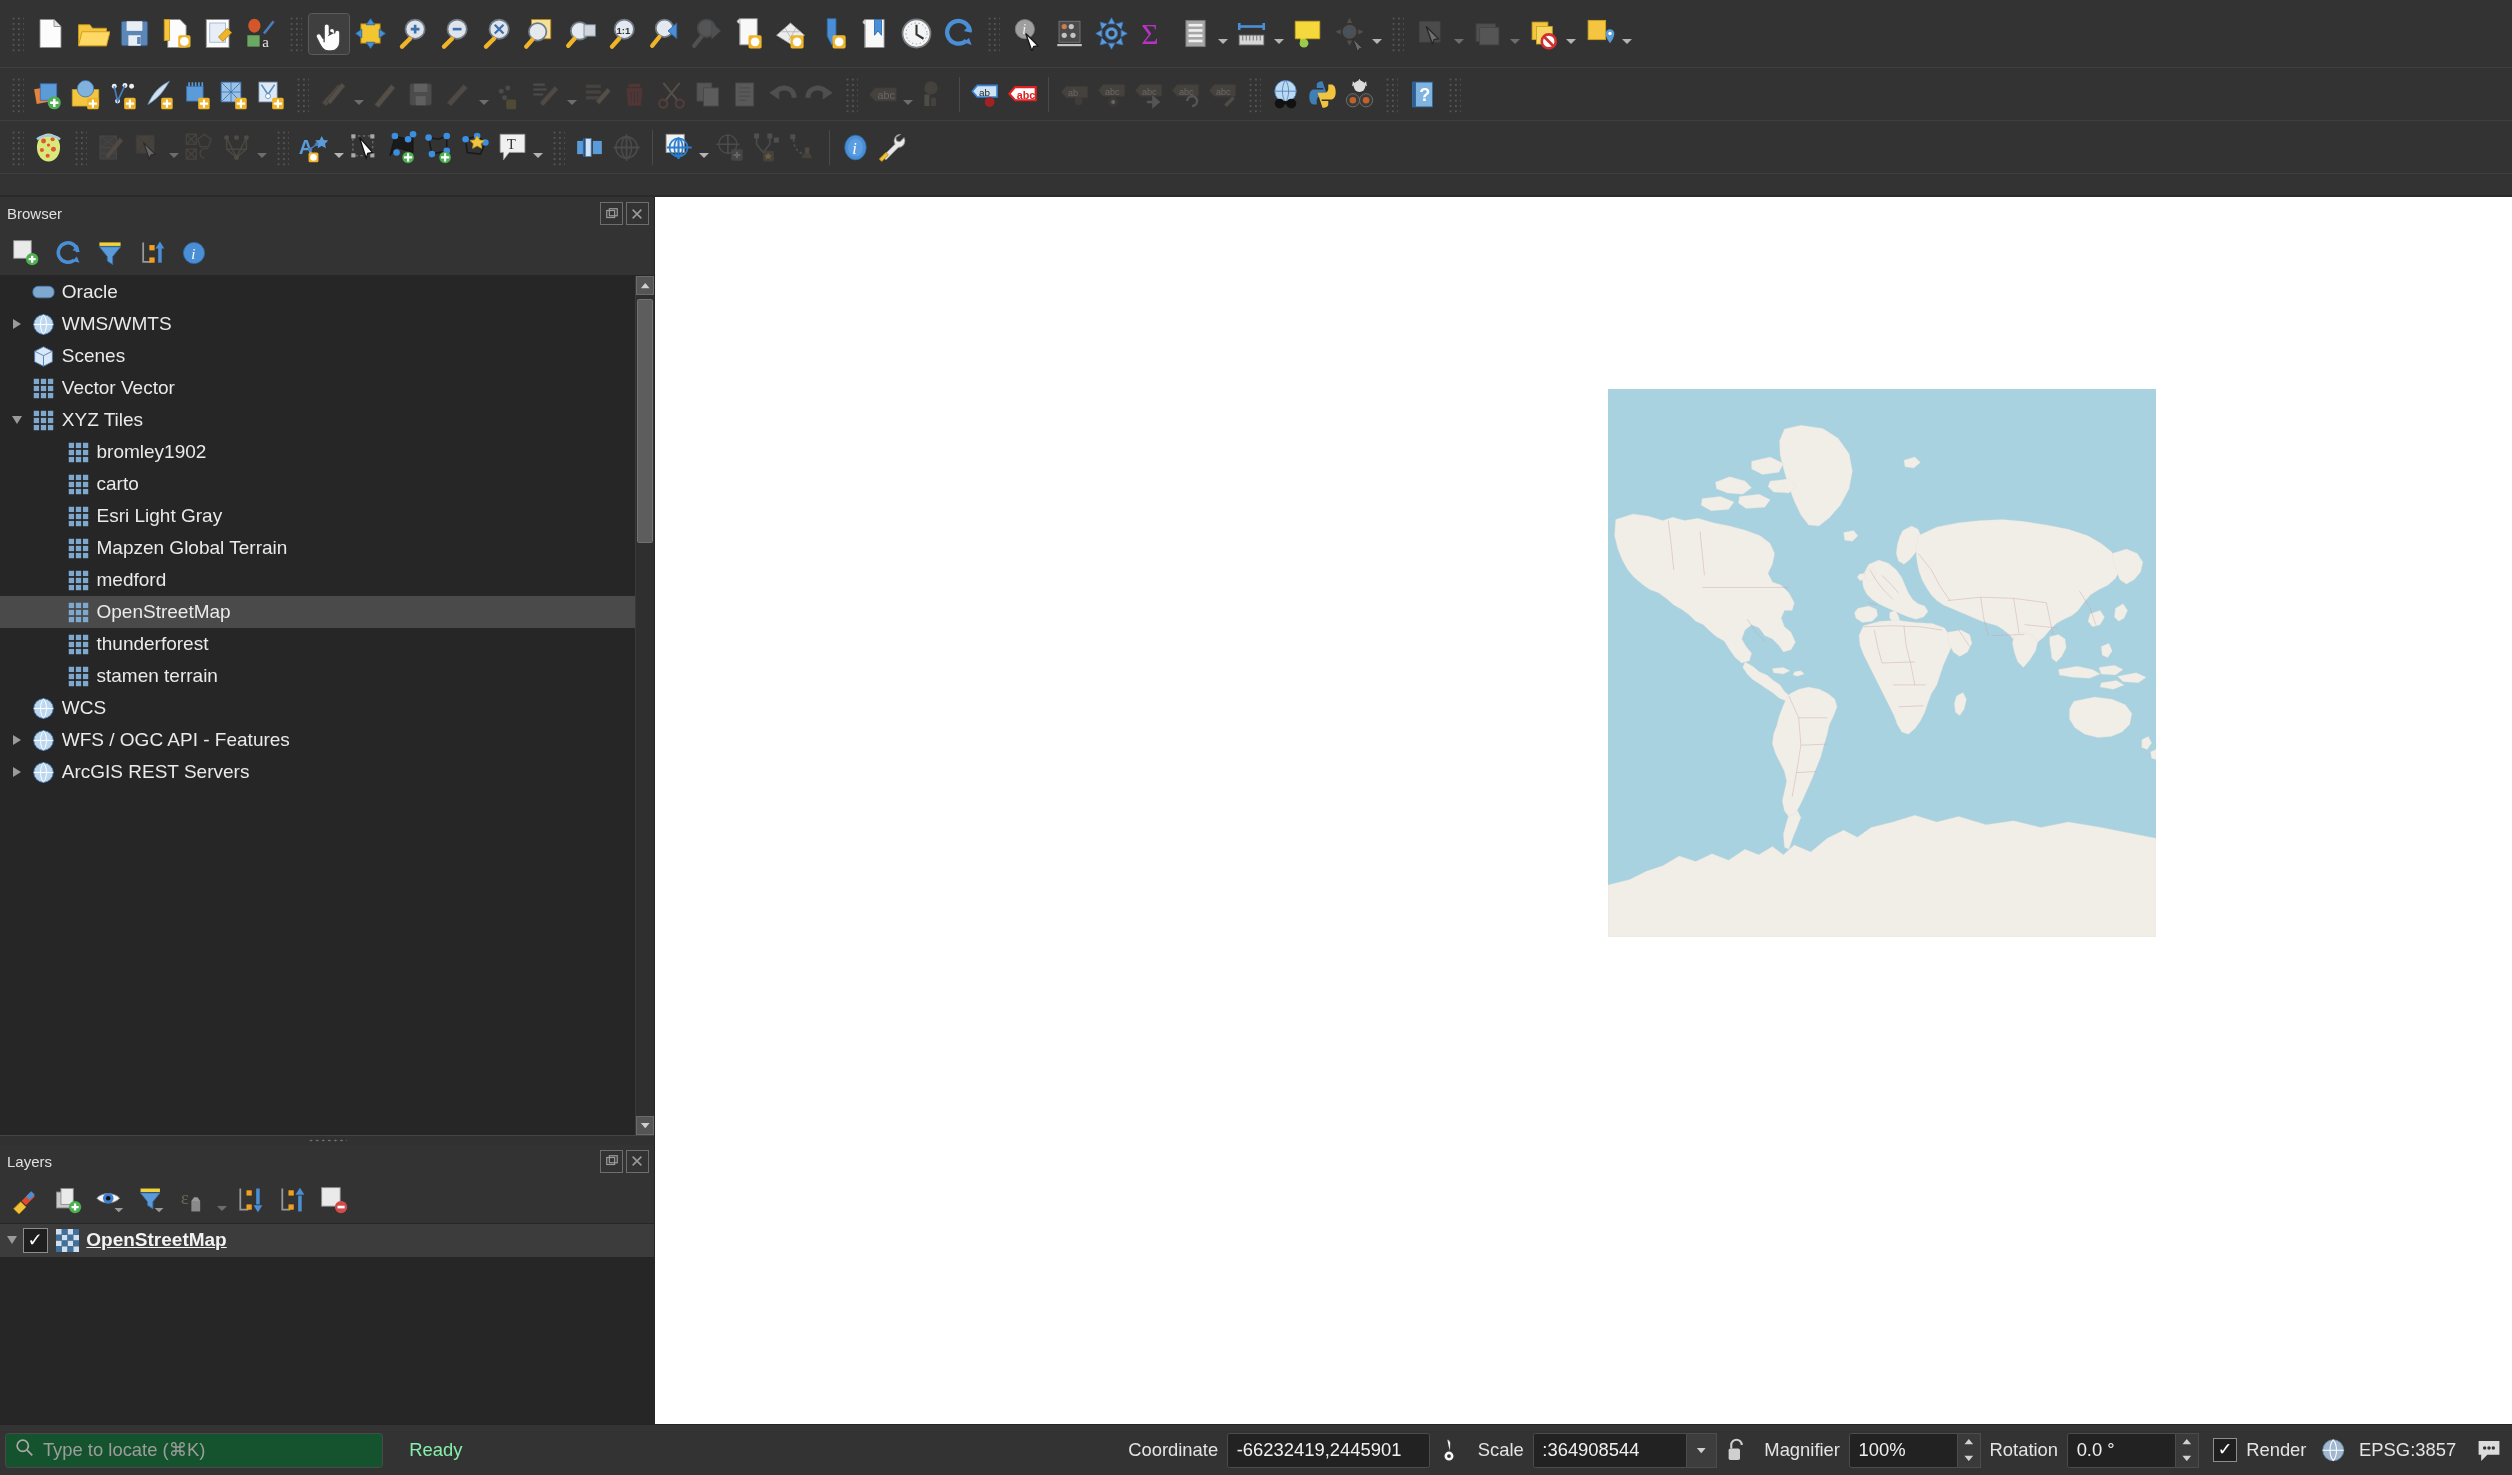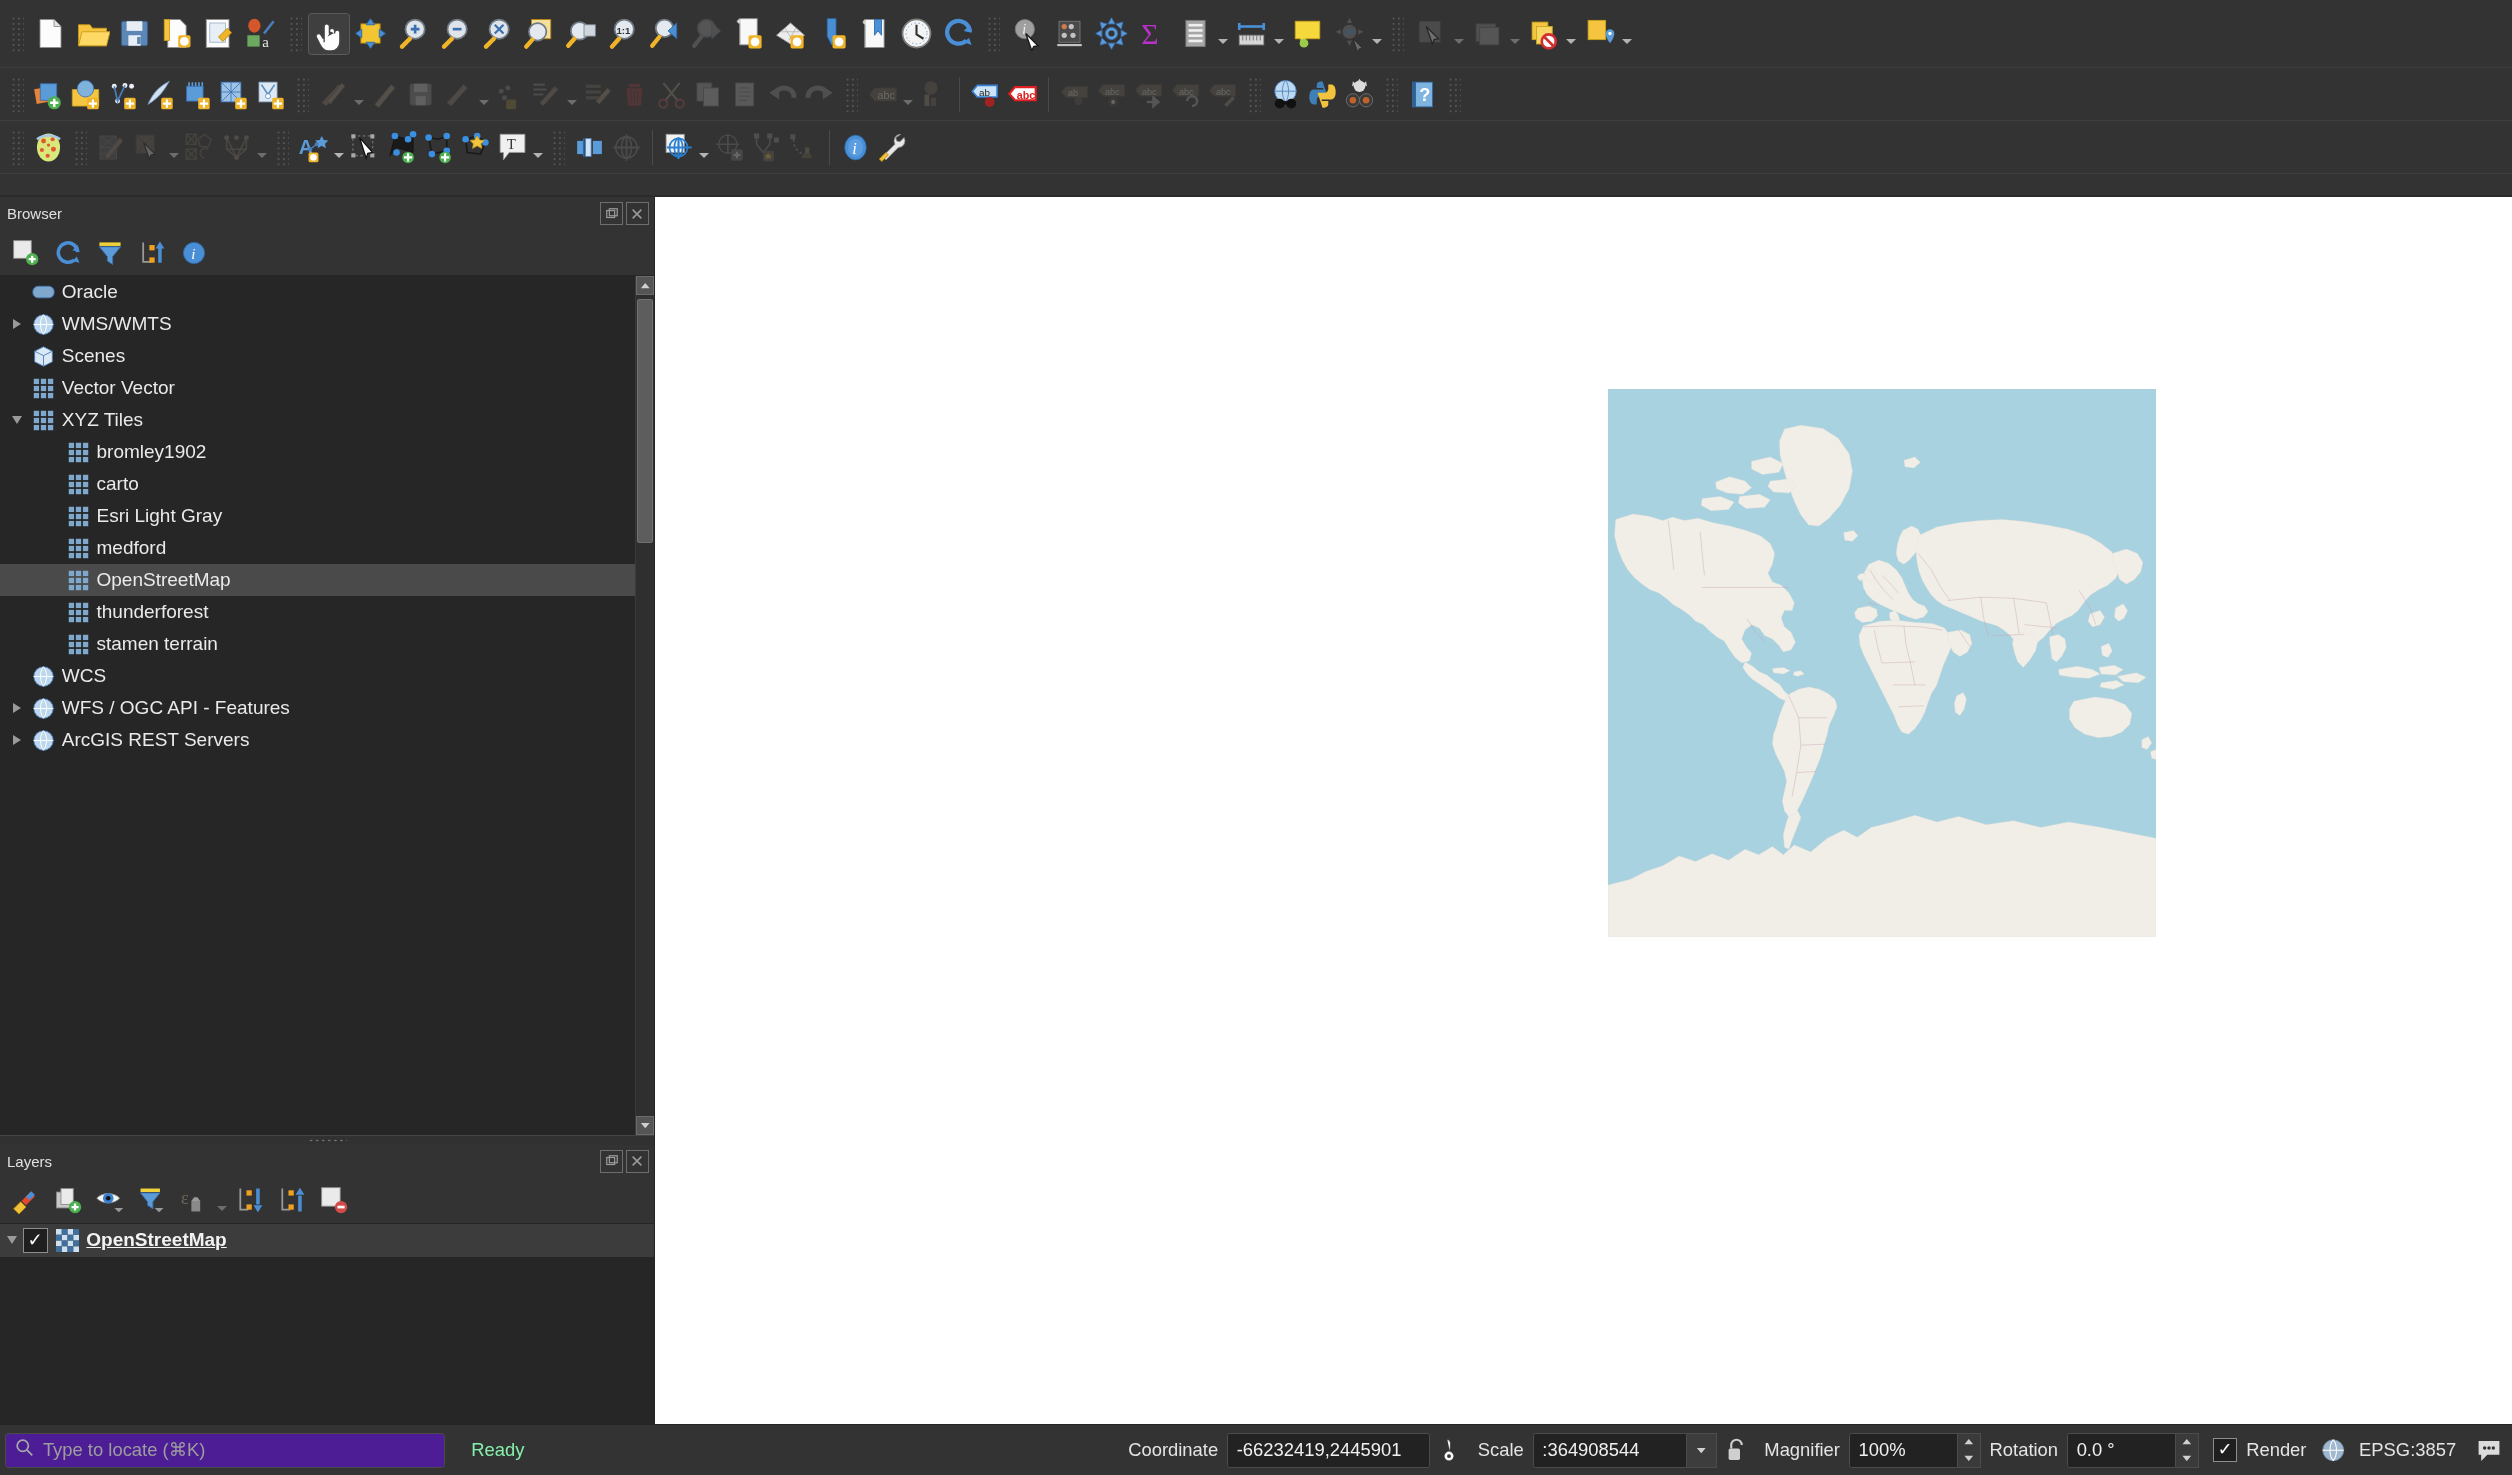--- a/index.html
+++ b/index.html
@@ -71,21 +71,21 @@
   .chk span{color:#fff;font-size:18.4px;line-height:1;}
   .layer-name { font-weight:bold; text-decoration:underline; color:#f2f2f2; padding-left:3.5px;}
 
   
   .canvas { flex:1 1 auto; background:#ffffff; position:relative; overflow:hidden; }
   .maptile { position:absolute; left:953px; top:192px; width:548px; height:548px; }
   .maptile svg { display:block; width:100%; height:100%; }
 
   
   .status { height:51px; flex:0 0 51px; background:#333; display:flex; align-items:center; border-top:0.9px solid #242424; font-size:18.4px;}
-  .locate { width:440px; height:35px; margin-left:5.3px; background:#4c1d95; border:0.9px solid #4a4a4a; border-radius:3.5px;
+  .locate { width:378px; height:35px; margin-left:5.3px; background:#14532d; border:0.9px solid #4a4a4a; border-radius:3.5px;
     display:flex; align-items:center; padding:0 8.8px; flex:0 0 auto;}
   .locate .ph { color:#9d9d9d; font-size:18.4px; padding-left:8.8px;}
   .ready { margin-left:26px; color:#86efac; }
   .st-spacer { flex:1 1 auto; }
   .st-lbl { color:#e4e4e4; margin:0 8.8px; }
   .st-field { background:#222; border:0.9px solid #4c4c4c; border-radius:2.6px; height:35px; display:flex;align-items:center;
     padding:0 8.8px; color:#f0f0f0; font-size:18.4px; }
   .st-combo { display:flex; align-items:stretch; }
   .st-combo .arrowbox { width:30px; background:#3d3d3d; border:0.9px solid #4c4c4c; border-left:none; display:flex;align-items:center;justify-content:center;}
   .spinner { width:23px; display:flex; flex-direction:column; border:0.9px solid #4c4c4c; border-left:none; background:#3a3a3a;}
@@ -1042,20 +1042,39 @@
                     <rect x="2" y="10" width="6" height="6"></rect>
                     <rect x="10" y="10" width="6" height="6"></rect>
                     <rect x="18" y="10" width="6" height="6"></rect>
                     <rect x="2" y="18" width="6" height="6"></rect>
                     <rect x="10" y="18" width="6" height="6"></rect>
                     <rect x="18" y="18" width="6" height="6"></rect>
                   </g>
                 </svg>
               </div>
               <span class="lbl">Esri Light Gray</span>
+            </div>
+            <div class="row" style="padding-left: 40px;">
+              <div class="tw"></div>
+              <div class="ico">
+                <svg width="23" height="23" viewBox="0 0 26 26">
+                  <g fill="#7fa8cf">
+                    <rect x="2" y="2" width="6" height="6"></rect>
+                    <rect x="10" y="2" width="6" height="6"></rect>
+                    <rect x="18" y="2" width="6" height="6"></rect>
+                    <rect x="2" y="10" width="6" height="6"></rect>
+                    <rect x="10" y="10" width="6" height="6"></rect>
+                    <rect x="18" y="10" width="6" height="6"></rect>
+                    <rect x="2" y="18" width="6" height="6"></rect>
+                    <rect x="10" y="18" width="6" height="6"></rect>
+                    <rect x="18" y="18" width="6" height="6"></rect>
+                  </g>
+                </svg>
+              </div>
+              <span class="lbl">Mapzen Global Terrain</span>
             </div>
             <div class="row" style="padding-left: 40px;">
               <div class="tw"></div>
               <div class="ico">
                 <svg width="23" height="23" viewBox="0 0 26 26">
                   <g fill="#7fa8cf">
                     <rect x="2" y="2" width="6" height="6"></rect>
                     <rect x="10" y="2" width="6" height="6"></rect>
                     <rect x="18" y="2" width="6" height="6"></rect>
                     <rect x="2" y="10" width="6" height="6"></rect>

